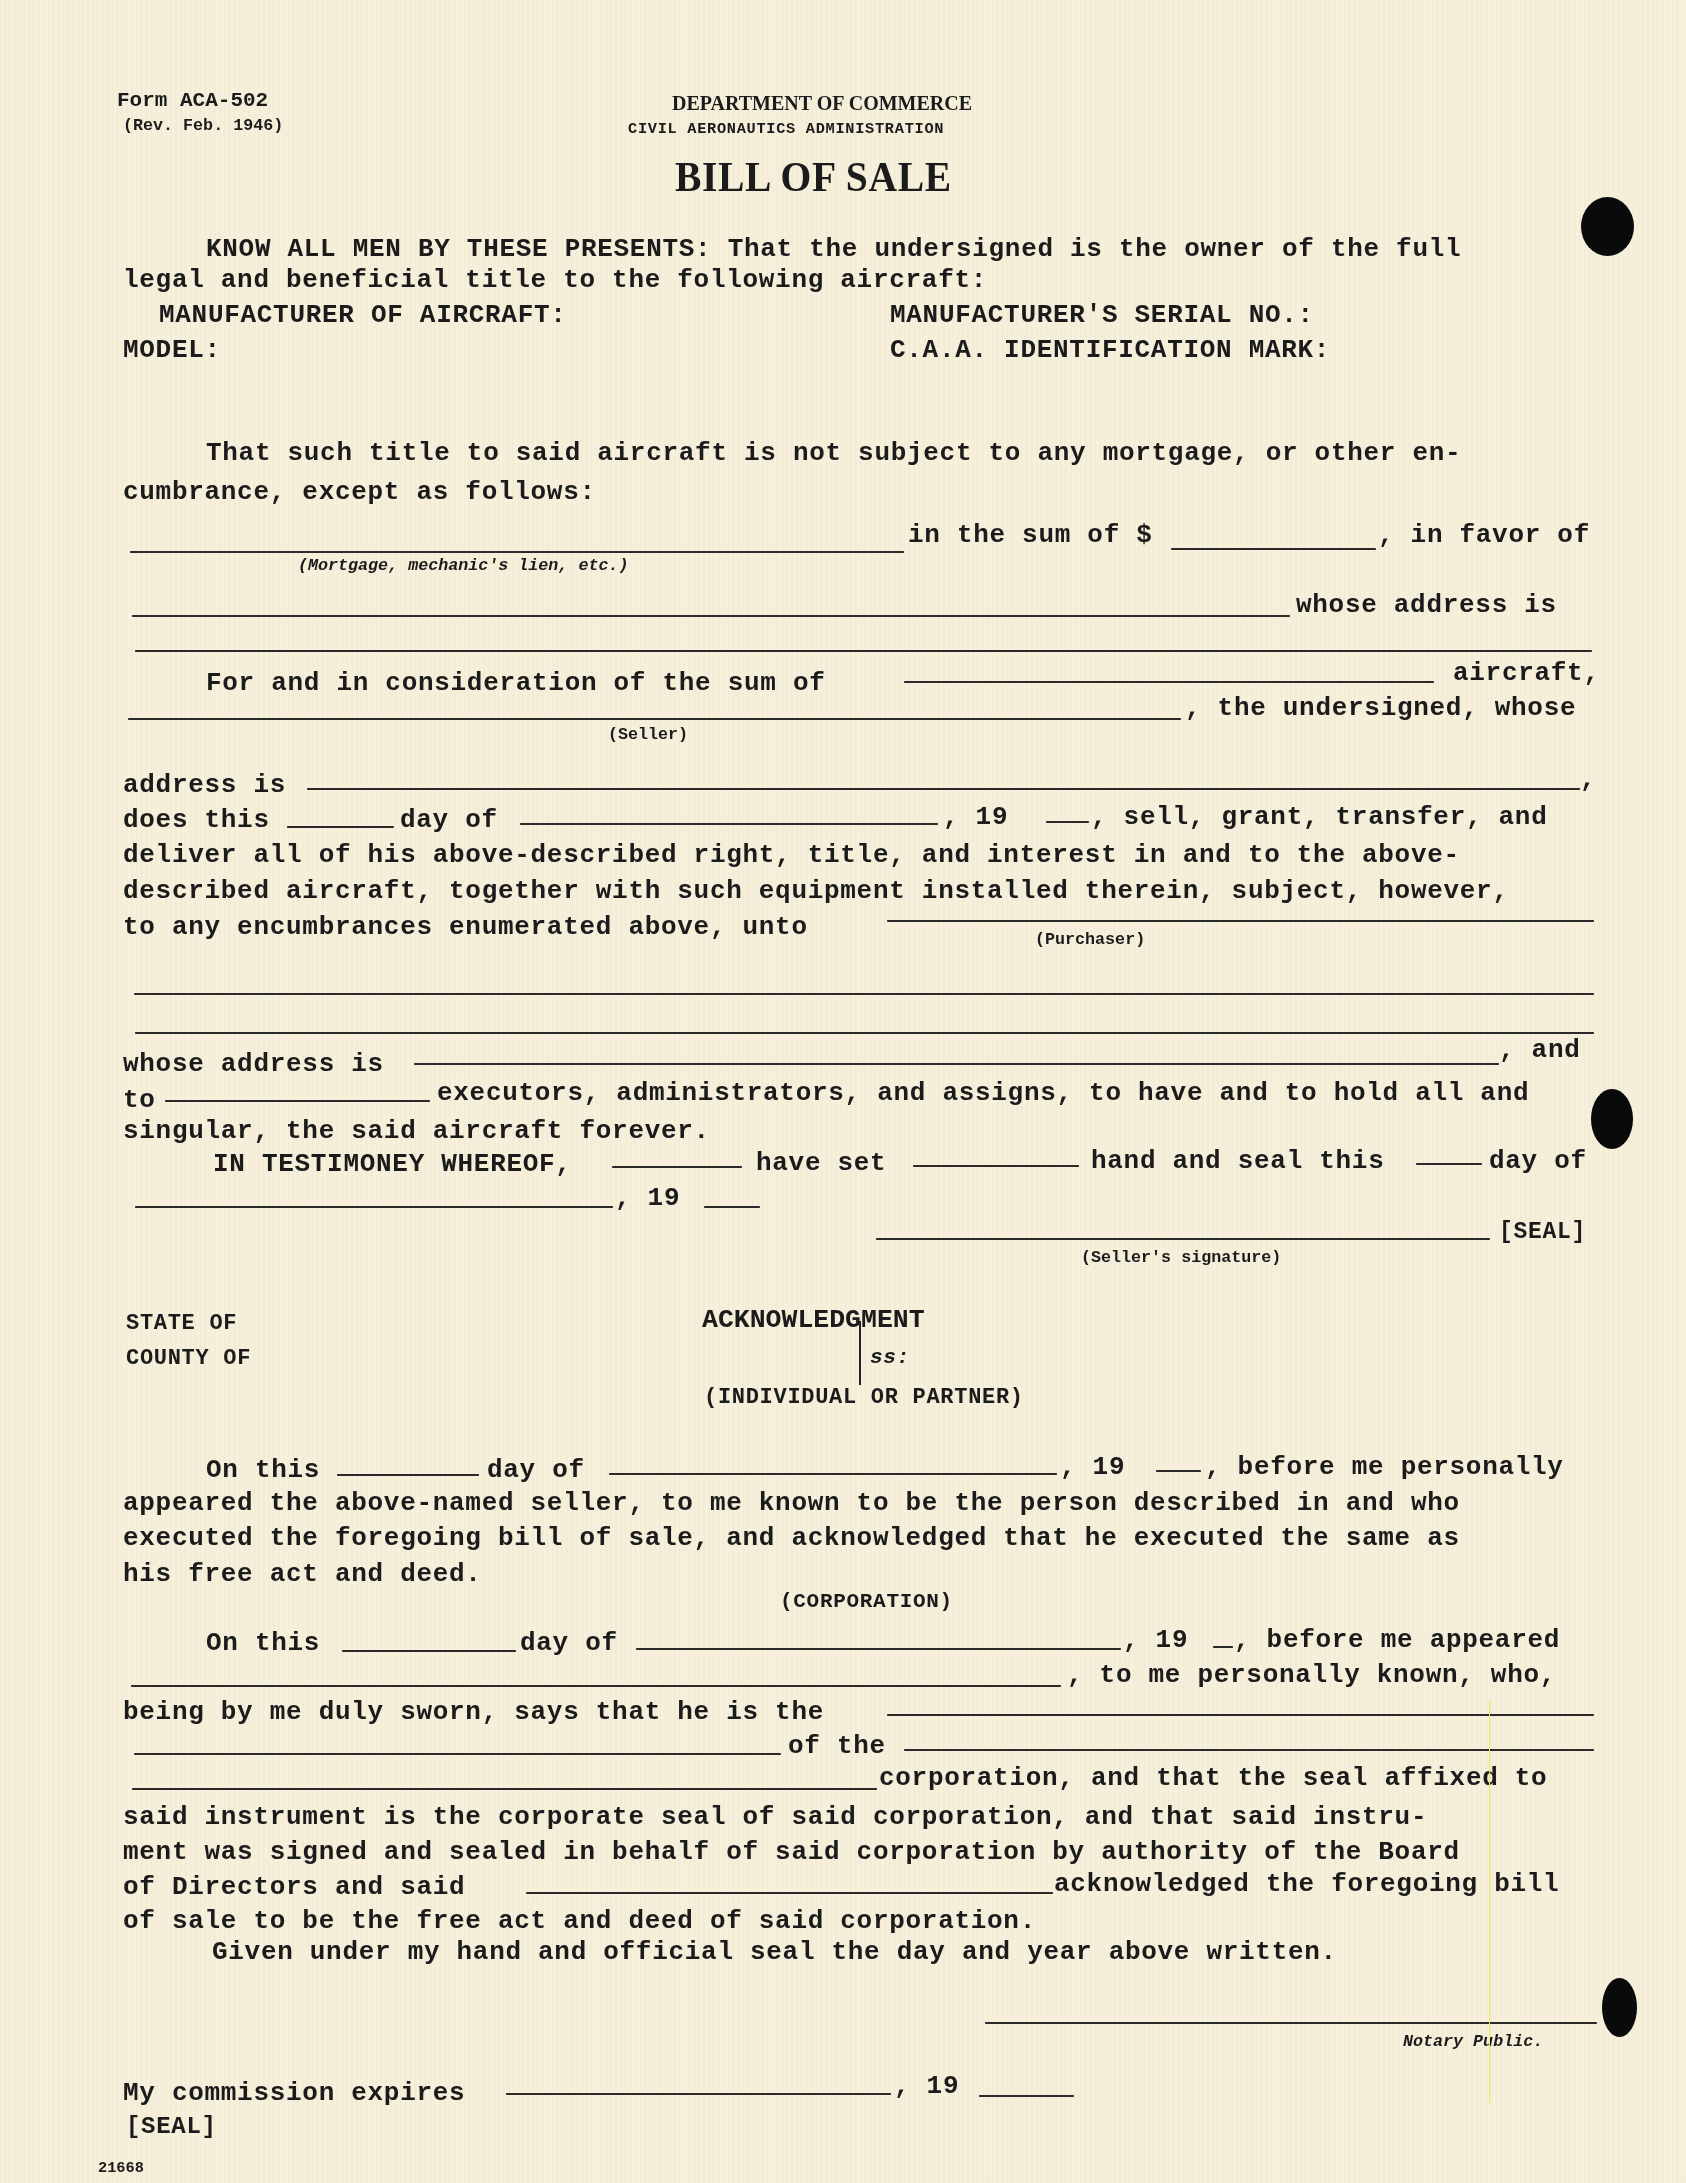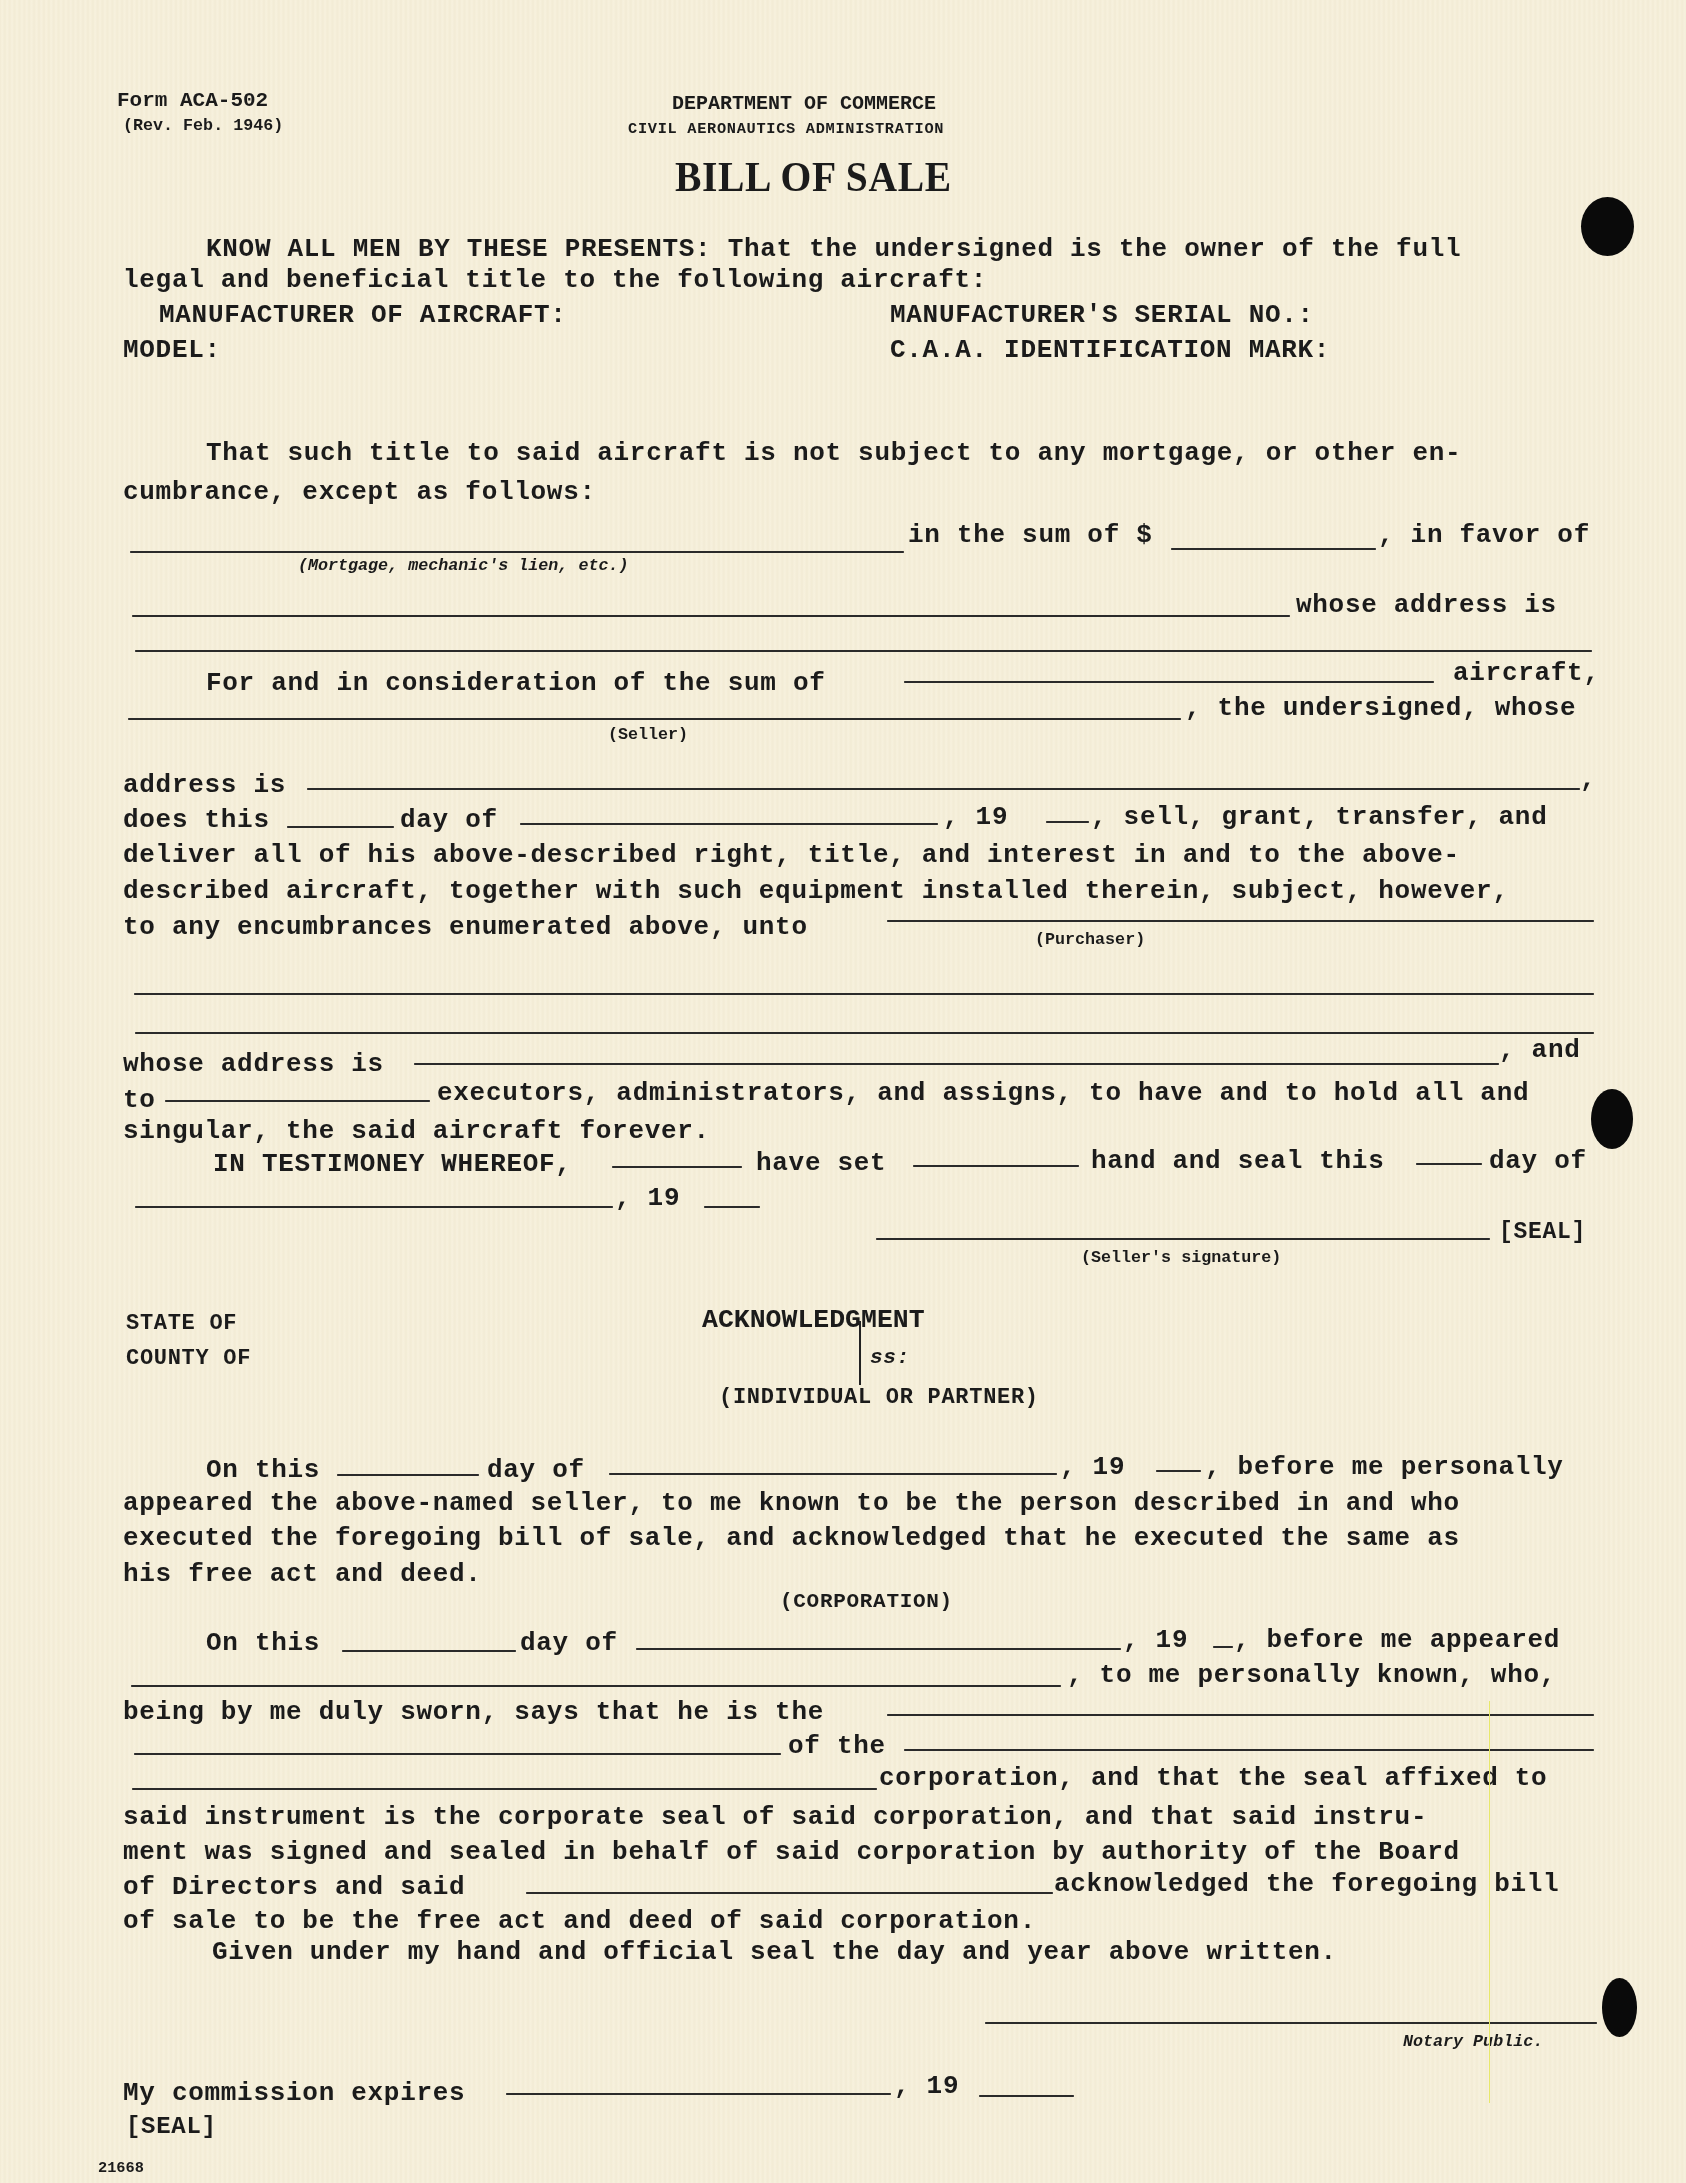--- a/index.html
+++ b/index.html
@@ -19,21 +19,21 @@
   .line { position: absolute; height: 2.1px; background: #2a2a2a; border-radius: 0.7px; }
   .hole { position: absolute; width: 36px; height: 43px; background: #0a0a0a; border-radius: 50%; }
   .bracket { position: absolute; border-left: 2.1px solid #222; }
   .vline-y { position: absolute; width: 1.4px; background: #e8e86a; }
 </style>
 </head>
 <body>
 
 <div class="abs hdr" style="left:117px; top:89px; font-size:21px;">Form ACA-502</div>
 <div class="abs hdr" style="left:123px; top:116px; font-size:16.7px;">(Rev. Feb. 1946)</div>
-<div class="abs hdr" style="left:672px; top:92px; font-size:20px;">DEPARTMENT OF COMMERCE</div>
+<div class="abs hdr" style="left:672px; top:92px; font-size:20px;font-family:Liberation Serif, serif;">DEPARTMENT OF COMMERCE</div>
 <div class="abs hdr" style="left:628px; top:120px; font-size:15.3px; letter-spacing:0.7px;">CIVIL AERONAUTICS ADMINISTRATION</div>
 <div class="abs title" style="left:675px; top:152px;">BILL OF SALE</div>
 
 <div class="abs tw" style="left:206px; top:234px;">KNOW ALL MEN BY THESE PRESENTS: That the undersigned is the owner of the full</div>
 <div class="abs tw" style="left:123px; top:265px;">legal and beneficial title to the following aircraft:</div>
 <div class="abs tw" style="left:123px; top:300px;margin-left:36px;">MANUFACTURER OF AIRCRAFT:</div>
 <div class="abs tw" style="left:890px; top:300px;">MANUFACTURER'S SERIAL NO.:</div>
 <div class="abs tw" style="left:123px; top:335px;">MODEL:</div>
 <div class="abs tw" style="left:890px; top:335px;">C.A.A. IDENTIFICATION MARK:</div>
 
@@ -99,21 +99,21 @@
 
 <div class="line" style="left:876px; top:1238px; width:614px;"></div>
 <div class="abs tw" style="left:1499px; top:1219px; font-size:23px;">[SEAL]</div>
 <div class="abs small" style="left:1081px; top:1248px;">(Seller's signature)</div>
 
 <div class="abs hdr" style="left:702px; top:1273px; font-size:26.5px;margin-top:32px;">ACKNOWLEDGMENT</div>
 <div class="abs tw" style="left:126px; top:1311px; font-size:22px;">STATE OF</div>
 <div class="abs tw" style="left:126px; top:1346px; font-size:22px;">COUNTY OF</div>
 <div class="bracket" style="left:859px; top:1321px; height:64px;"></div>
 <div class="abs tw" style="left:870px; top:1346px; font-size:21px; font-style:italic;">ss:</div>
-<div class="abs tw" style="left:704px; top:1385px; font-size:22px;margin-left:15px;">(INDIVIDUAL OR PARTNER)</div>
+<div class="abs tw" style="left:704px; top:1385px; font-size:22px;">(INDIVIDUAL OR PARTNER)</div>
 
 <div class="abs tw" style="left:206px; top:1455px;">On this</div>
 <div class="line" style="left:337px; top:1474px; width:142px;"></div>
 <div class="abs tw" style="left:487px; top:1455px;">day of</div>
 <div class="line" style="left:609px; top:1473px; width:448px;"></div>
 <div class="abs tw" style="left:1060px; top:1452px;">, 19</div>
 <div class="line" style="left:1156px; top:1470px; width:45px;"></div>
 <div class="abs tw" style="left:1205px; top:1452px;">, before me personally</div>
 <div class="abs tw" style="left:123px; top:1488px;">appeared the above-named seller, to me known to be the person described in and who</div>
 <div class="abs tw" style="left:123px; top:1523px;">executed the foregoing bill of sale, and acknowledged that he executed the same as</div>

